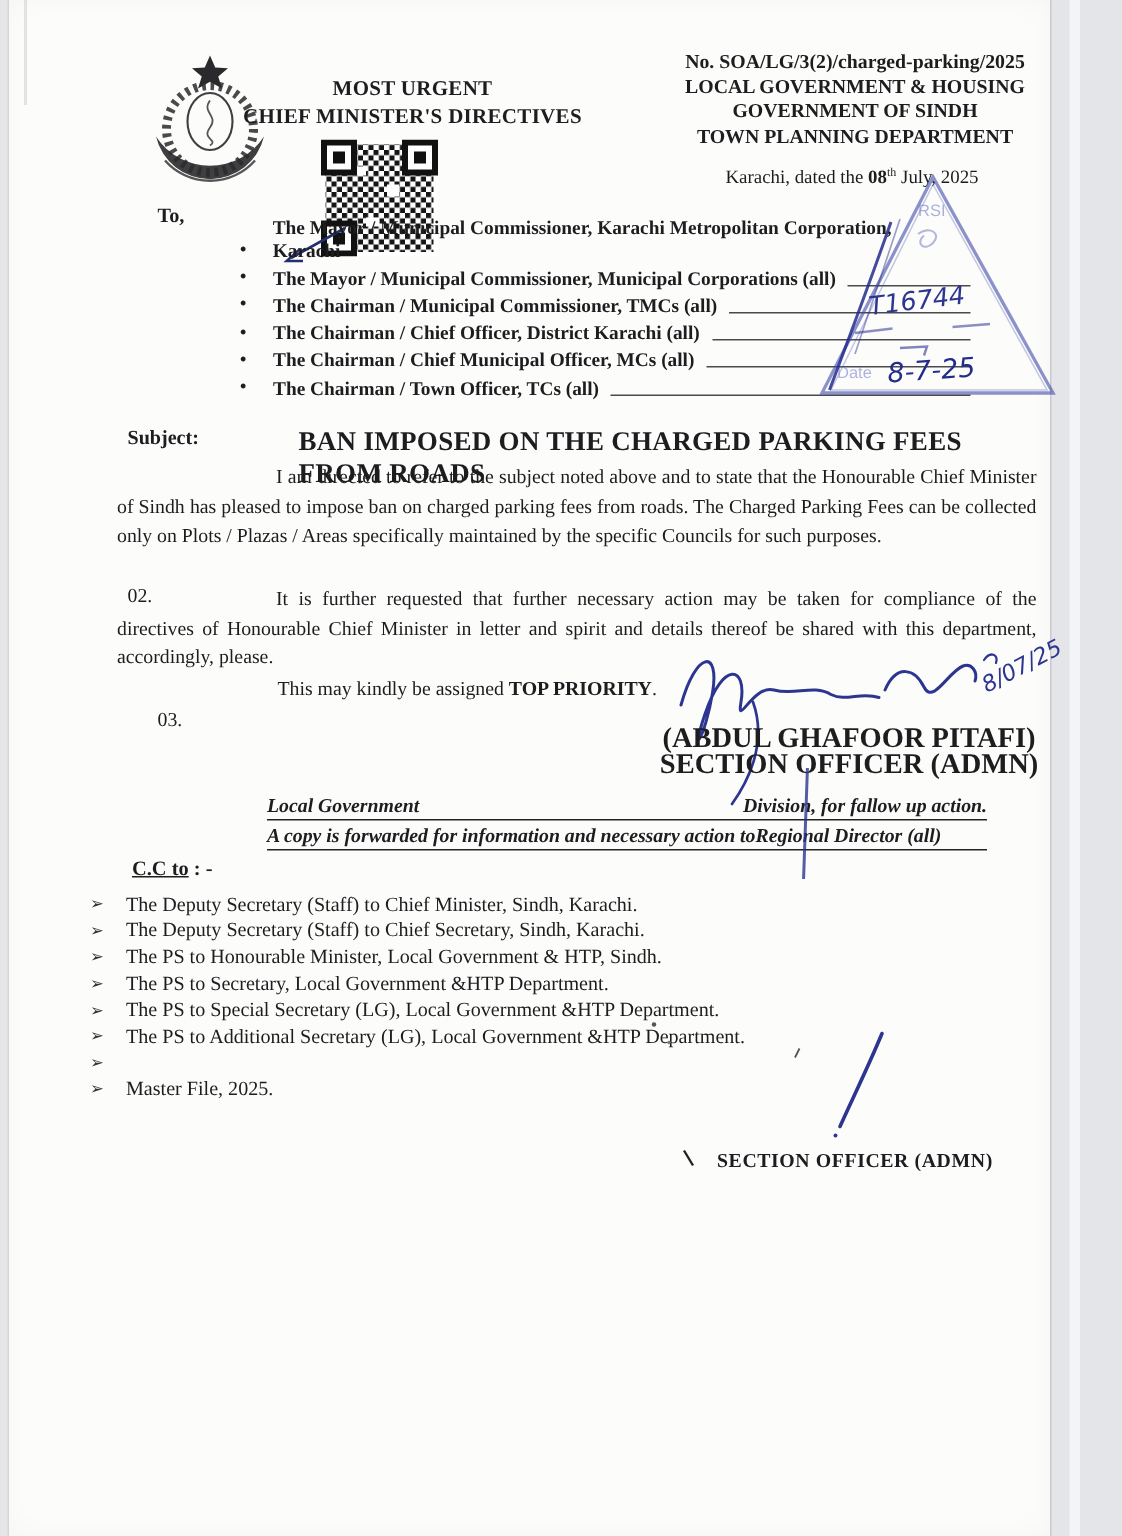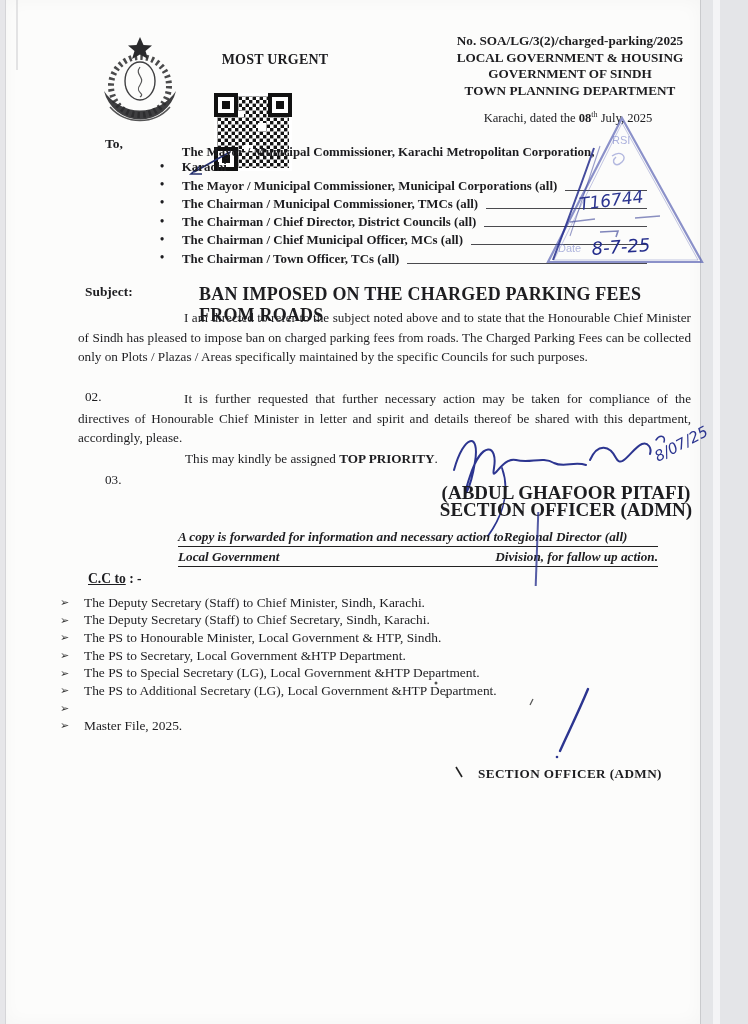--- a/index.html
+++ b/index.html
@@ -76,20 +76,21 @@
     <circle cx="50" cy="53" r="29" stroke-width="6" stroke-dasharray="2.5 3.2" opacity=".85"></circle>
     <ellipse cx="50" cy="48" rx="15" ry="19" stroke-width="1.4" opacity=".9"></ellipse>
     <path d="M50,34 C44,42 56,44 50,52 C44,60 56,60 50,64" stroke-width="1.2" opacity=".8"></path>
     <path d="M14,58 A37,37 0 0 0 86,58 A43,43 0 0 1 14,58 Z" fill="#2a2a2c" stroke="none" opacity=".9"></path>
     <path d="M20,74 A40,40 0 0 0 80,74" stroke-width="1.6" opacity=".8"></path>
   </g>
 </svg>
 
 <div class="abs urgent ctr">
   <div>MOST URGENT</div>
+  <div>CHIEF MINISTER'S DIRECTIVES</div>
 </div>
 
 <svg class="abs" style="left:214px;top:93px;" width="78" height="78" viewBox="0 0 78 78">
   <defs>
     <pattern id="qrp" width="7" height="7" patternUnits="userSpaceOnUse">
       <rect width="7" height="7" fill="#fff"></rect>
       <rect x="0" y="0" width="3.4" height="3.4" fill="#151515"></rect>
       <rect x="3.6" y="3.6" width="3.4" height="3.4" fill="#151515"></rect>
     </pattern>
   </defs>
@@ -140,21 +141,21 @@
       <span>The Mayor / Municipal Commissioner, Municipal Corporations (all)</span>
       <span class="fill"></span>
     </div>
   <div class="r-row">
       <span class="blt">•</span>
       <span>The Chairman / Municipal Commissioner, TMCs (all)</span>
       <span class="fill"></span>
     </div>
   <div class="r-row">
       <span class="blt">•</span>
-      <span>The Chairman / Chief Director, District Councils (all)</span>
+      <span>The Chairman / Chief Officer, District Karachi (all)</span>
       <span class="fill"></span>
     </div>
   <div class="r-row">
       <span class="blt">•</span>
       <span>The Chairman / Chief Municipal Officer, MCs (all)</span>
       <span class="fill"></span>
     </div>
   <div class="r-row">
       <span class="blt">•</span>
       <span>The Chairman / Town Officer, TCs (all)</span>
@@ -197,27 +198,27 @@
   <text x="218" y="44" font-size="15" font-style="italic" fill="#2c3590" transform="rotate(-28 218 44)" font-family="DejaVu Sans, sans-serif">8/07/25</text>
 </svg>
 
 <div class="abs signoff">
   <div>(ABDUL GHAFOOR PITAFI)</div>
   <div>SECTION OFFICER (ADMN)</div>
 </div>
 
 <div class="abs fwd">
   <div class="ln">
-    <span>A copy is forwarded for information and necessary action to </span>
-      <span>Regional Director (all)</span>
-  </div>
-  <div class="ln">
     <span>Local Government</span>
       <span class="sp"></span>
       <span>Division, for fallow up action.</span>
+  </div>
+  <div class="ln">
+    <span>A copy is forwarded for information and necessary action to </span>
+      <span>Regional Director (all)</span>
   </div>
 </div>
 <div class="abs penline"></div>
 
 <div class="abs cc-label">
   <span class="u">C.C to</span><span> : -</span>
 </div>
 <div class="abs cc-list">
   <div class="cc-row">
       <span class="blt">➢</span>

